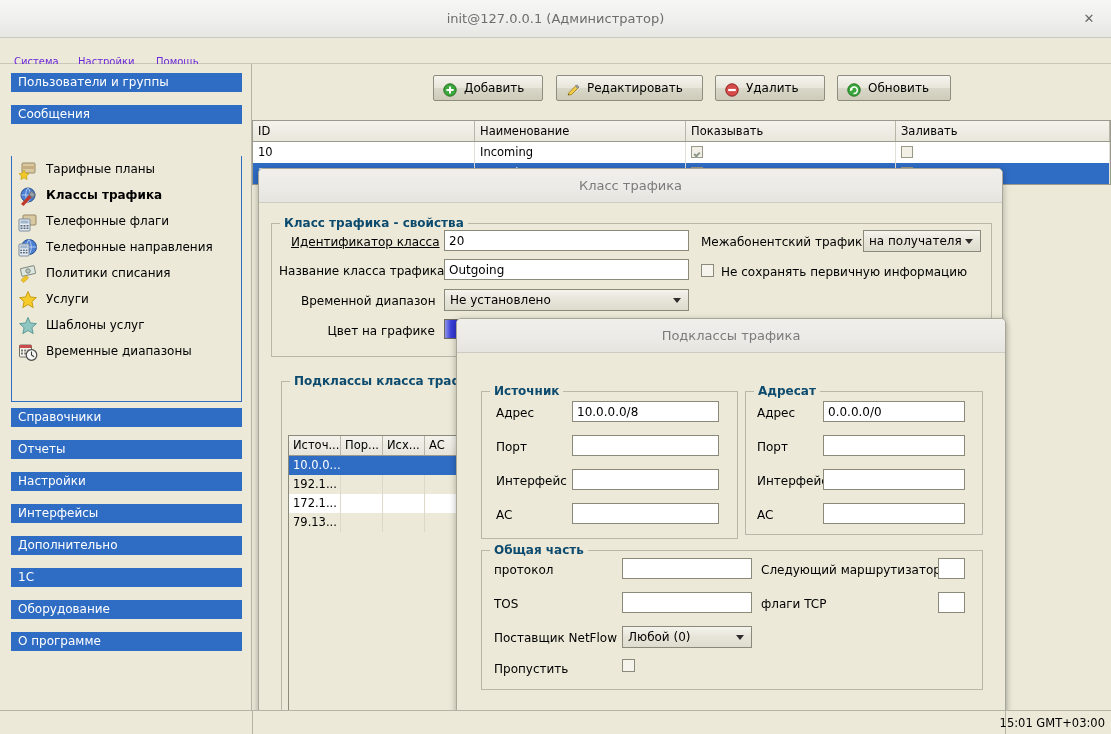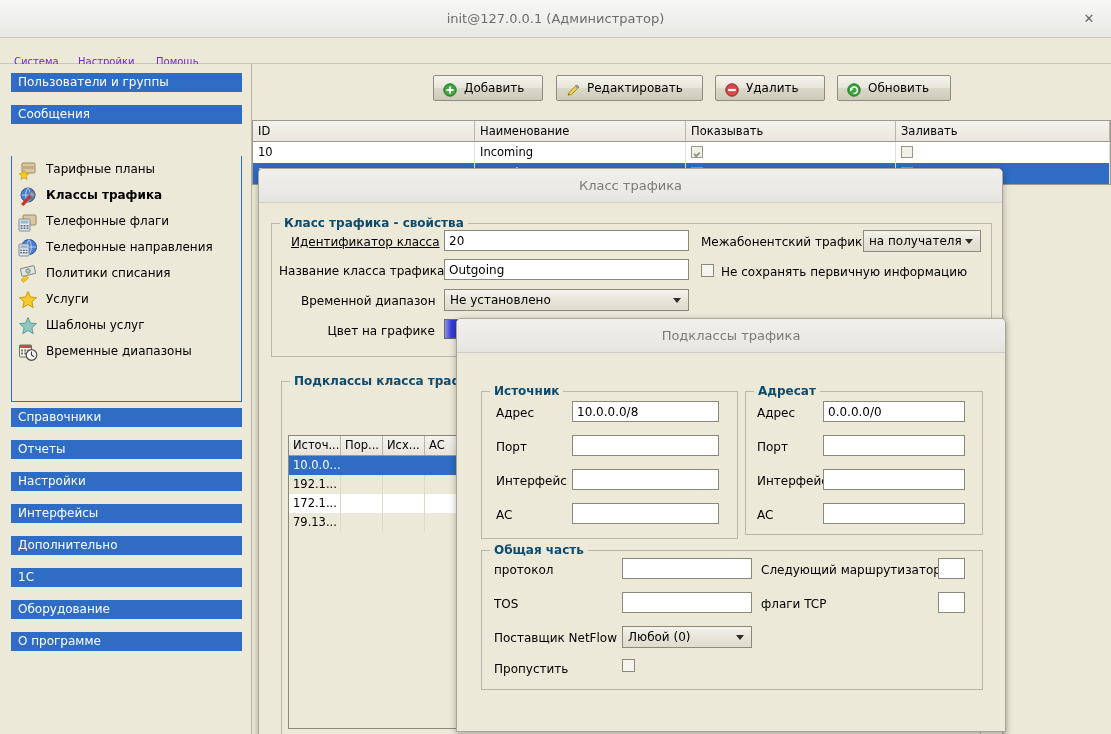--- a/index.html
+++ b/index.html
@@ -679,14 +679,19 @@
         </div>
 
         <div class="fld-label" style="left:37px; top:309px;">Пропустить</div>
         <div class="chk" style="left:165px; top:306px;"></div>
 
       </div>
     </div>
 
   </div>
 
+  <div class="statusbar">
+    <div class="status-sep" style="left:252px; top:0;"></div>
+    <div class="status-sep" style="left:1005px; top:0;"></div>
+    <div class="status-time">15:01 GMT+03:00</div>
+  </div>
 
 </div>
 
 </body></html>

